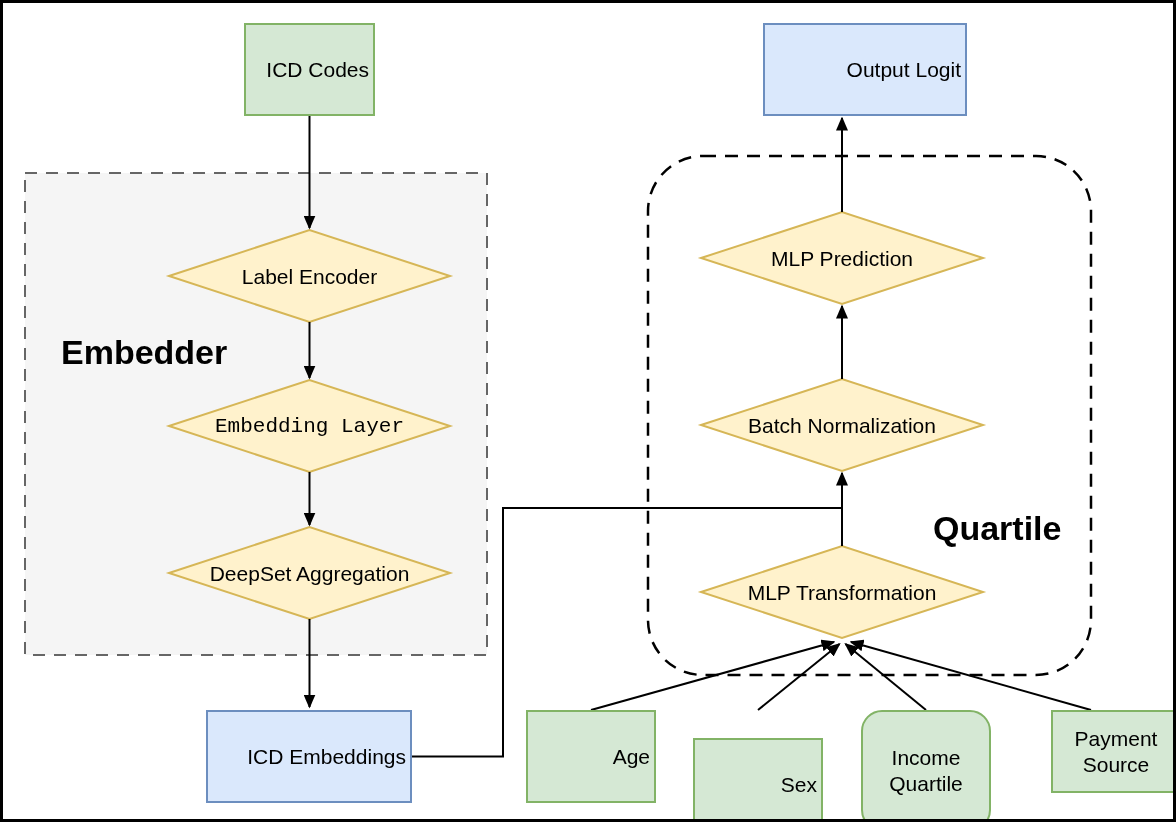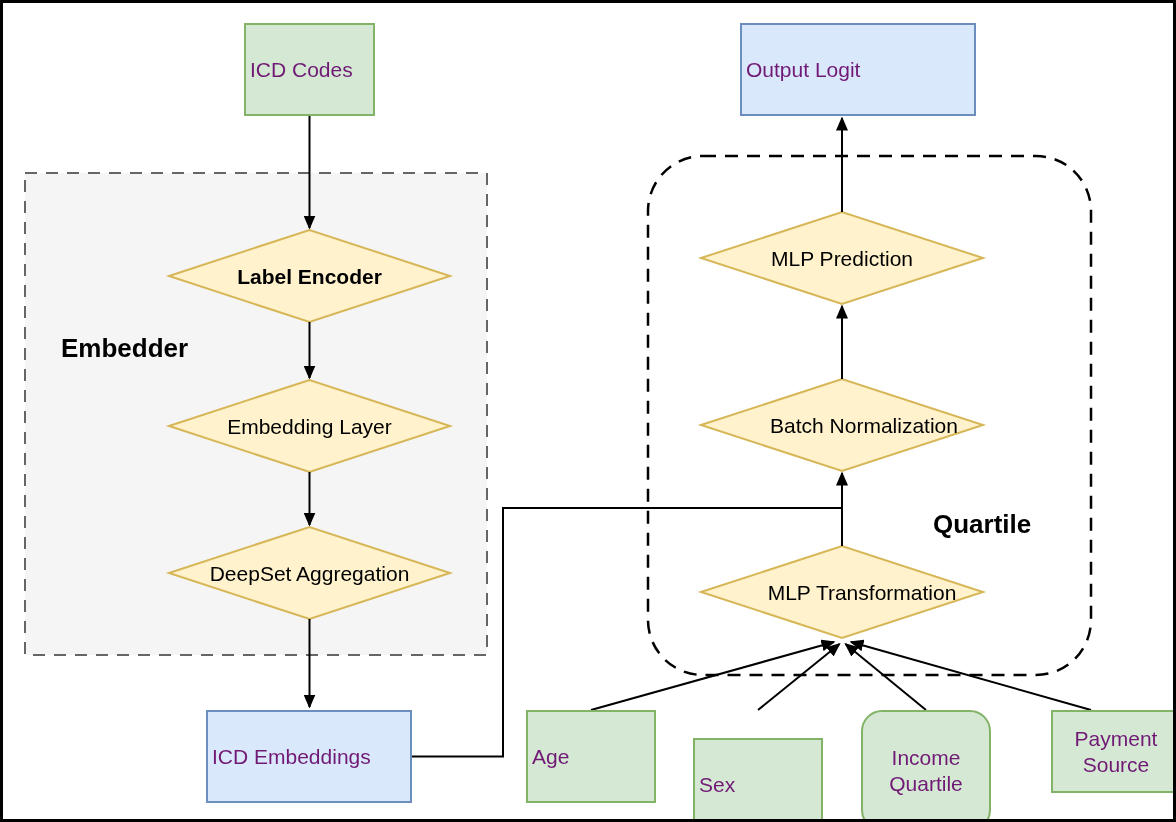--- a/index.html
+++ b/index.html
@@ -21,25 +21,25 @@
     position: absolute;
     left: 0; top: 0;
     width: 1176px;
     height: 822px;
   }
   .node {
     position: absolute;
     box-sizing: border-box;
     display: flex;
     align-items: center;
-    justify-content: flex-start;
+    justify-content: flex-end;
     text-align: center;
     font-size: 21px;
     line-height: 26px;
-    color: #701a75;
+    color: #000000;
     padding: 4px;
   }
   .node.green {
     background: #d5e8d4;
     border: 2px solid #82b366;
   }
   .node.blue {
     background: #dae8fc;
     border: 2px solid #6c8ebf;
   }
@@ -49,21 +49,21 @@
     align-items: center;
     justify-content: center;
     text-align: center;
     font-size: 21px;
     line-height: 25px;
     color: #000000;
     pointer-events: none;
   }
   .group-label {
     position: absolute;
-    font-size: 26px;
+    font-size: 34px;
     font-weight: bold;
     color: #000000;
     white-space: nowrap;
   }
 </style>
 </head>
 <body>
 
 <div class="canvas">
 
@@ -99,21 +99,21 @@
     <path d="M588,707 L831,639" fill="none" stroke="#000000" stroke-width="2" marker-end="url(#arrow)"></path>
     <path d="M755,707 L836.5,641" fill="none" stroke="#000000" stroke-width="2" marker-end="url(#arrow)"></path>
     <path d="M923,707 L842.5,641" fill="none" stroke="#000000" stroke-width="2" marker-end="url(#arrow)"></path>
     <path d="M1088,707 L848,639" fill="none" stroke="#000000" stroke-width="2" marker-end="url(#arrow)"></path>
   </svg>
 
   <div class="node green" style="left:241px; top:20px; width:131px; height:93px;">
     <span>ICD Codes</span>
   </div>
 
-  <div class="node blue" style="left:737px; top:20px; width:236px; height:93px;">
+  <div class="node blue" style="left:760px; top:20px; width:204px; height:93px;">
     <span>Output Logit</span>
   </div>
 
   <div class="node green" style="left:523px; top:707px; width:130px; height:93px;">
     <span>Age</span>
   </div>
 
   <div class="node blue" style="left:203px; top:707px; width:206px; height:93px;">
     <span>ICD Embeddings</span>
   </div>
@@ -123,35 +123,35 @@
   </div>
 
   <div class="node green" style="left:858px; top:707px; width:130px; height:121px;border-radius:21px;">
     <span>Income Quartile</span>
   </div>
 
   <div class="node green" style="left:1000px; top:707px; width:130px; height:83px;margin-left:48px;">
     <span>Payment Source</span>
   </div>
 
-  <div class="diamond-label" style="left:166px; top:227px; width:281px; height:92px;font-weight:bold;">
+  <div class="diamond-label" style="left:166px; top:227px; width:281px; height:92px;">
     <span>Label Encoder</span>
   </div>
-  <div class="diamond-label" style="left:166px; top:377px; width:281px; height:92px;">
+  <div class="diamond-label" style="left:166px; top:377px; width:281px; height:92px;font-family:Liberation Mono, monospace;">
     <span>Embedding Layer</span>
   </div>
   <div class="diamond-label" style="left:166px; top:524px; width:281px; height:92px;">
     <span>DeepSet Aggregation</span>
   </div>
   <div class="diamond-label" style="left:698px; top:209px; width:282px; height:92px;">
     <span>MLP Prediction</span>
   </div>
-  <div class="diamond-label" style="left:720px; top:376px; width:282px; height:92px;">
+  <div class="diamond-label" style="left:698px; top:376px; width:282px; height:92px;">
     <span>Batch Normalization</span>
   </div>
-  <div class="diamond-label" style="left:718px; top:543px; width:282px; height:92px;">
+  <div class="diamond-label" style="left:698px; top:543px; width:282px; height:92px;">
     <span>MLP Transformation</span>
   </div>
 
   <div class="group-label" style="left:58px; top:330px;">Embedder</div>
   <div class="group-label" style="left:930px; top:506px;">Quartile</div>
 
 </div>
 
 </body></html>

